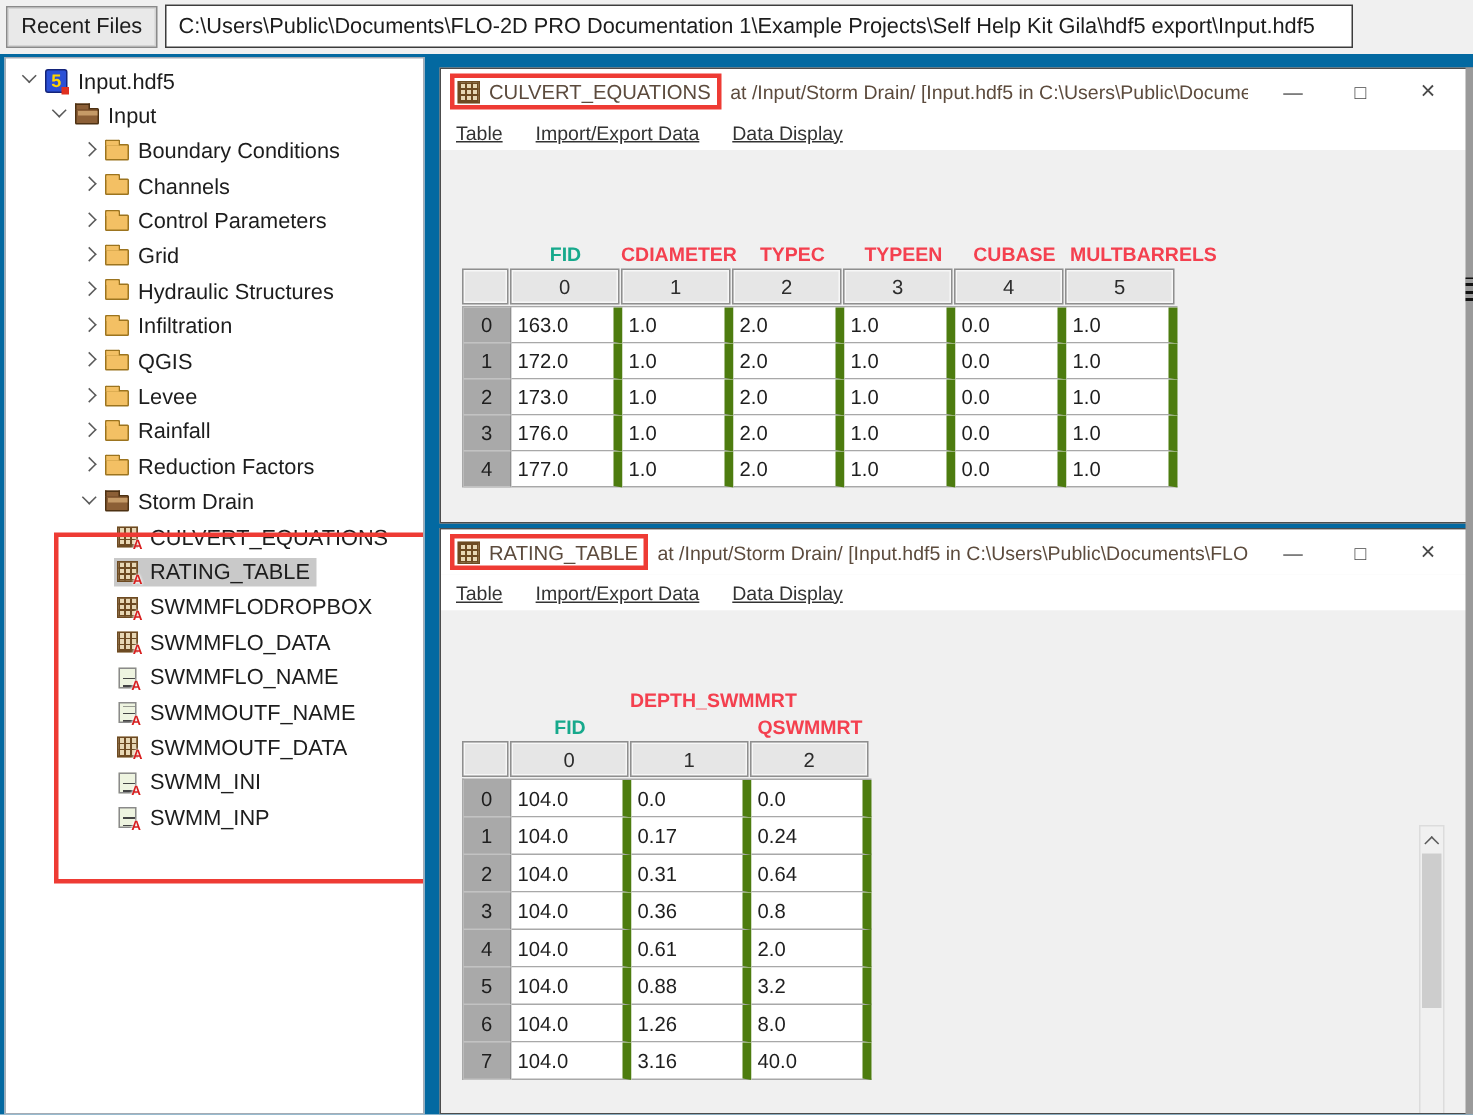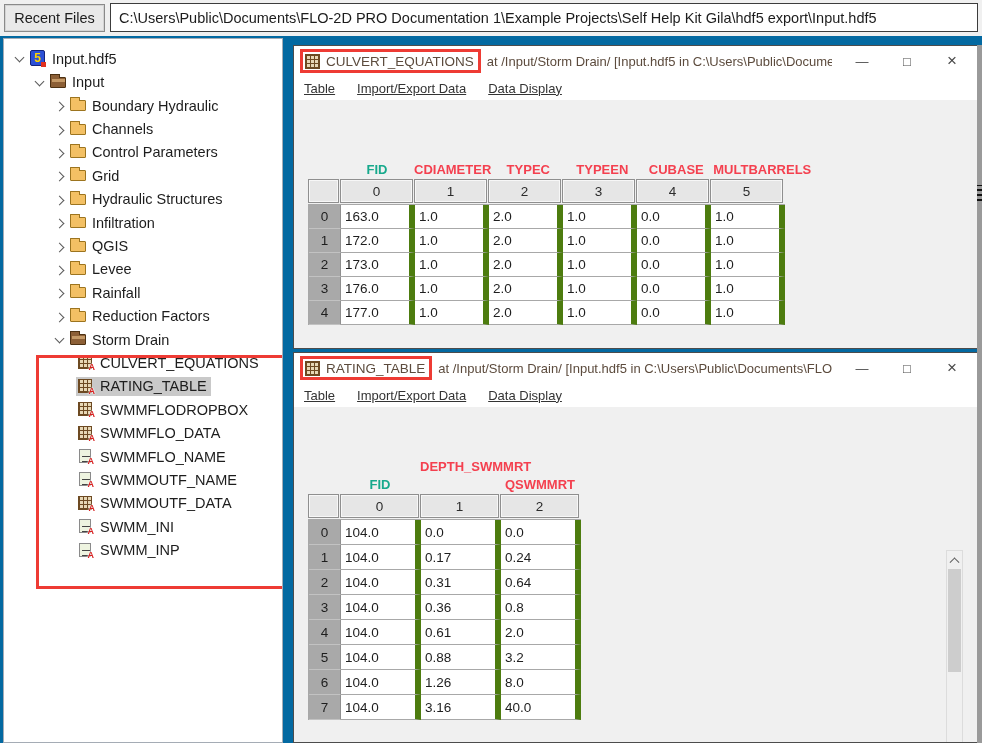--- a/index.html
+++ b/index.html
@@ -5,29 +5,29 @@
   * { margin:0; padding:0; box-sizing:border-box; }
   html,body { background:#f0f0f0; }
   body { font-family:"Liberation Sans", sans-serif; }
   #stage { position:relative; width:982px; height:743px; background:#0369a1; overflow:hidden; }
 
   
   .topbar { position:absolute; left:0; top:0; width:982px; height:36px; background:#f0f0f0; }
   .recent-btn { position:absolute; left:4px; top:4px; width:101px; height:28px; background:#e9e9e9;
     border:1px solid #8a8a8a; box-shadow:0 0 0 1px #d4d4d4 inset; font-size:14.5px; color:#1c1c1c;
     display:flex; align-items:center; justify-content:center; cursor:default; }
-  .path-field { position:absolute; left:110px; top:3px; width:868px; height:29px; background:#ffffff;
+  .path-field { position:absolute; left:110px; top:3px; width:792px; height:29px; background:#ffffff;
     border:1px solid #3c3c3c; font-size:14.5px; color:#1c1c1c; display:flex; align-items:center;
     padding:0 8px; white-space:nowrap; overflow:hidden; }
 
   
   .tree-panel { position:absolute; left:3px; top:38px; width:280px; height:705px; background:#ffffff;
     border:1px solid #a5acb5; overflow:hidden; }
   .tree-list { position:absolute; left:0; top:6px; width:100%; }
-  .tree-item { height:23.4px; display:flex; align-items:flex-end; font-size:14.5px; color:#1d1d1d; white-space:nowrap; }
+  .tree-item { height:23.4px; display:flex; align-items:flex-start; font-size:14.5px; color:#1d1d1d; white-space:nowrap; }
   .tree-item[data-depth="0"] { padding-left:8px; }
   .tree-item[data-depth="1"] { padding-left:28px; }
   .tree-item[data-depth="2"] { padding-left:48px; }
   .tree-item[data-depth="3"] { padding-left:72px; }
   .chev { width:16px; height:16px; position:relative; flex:0 0 16px; }
   .chev::before { content:""; position:absolute; left:4px; top:4px; width:6px; height:6px;
     border-right:1.8px solid #5a5a5a; border-bottom:1.8px solid #5a5a5a; }
   .tree-item[data-chevron="collapsed"] .chev::before { transform:rotate(-45deg); }
   .tree-item[data-chevron="expanded"]  .chev::before { transform:rotate(45deg); top:2px; }
   .row-content { display:flex; align-items:center; padding:1px 4px 1px 1px; }
@@ -163,21 +163,21 @@
             </span>
             <span class="lbl">Input</span>
           </span>
         </div>
         <div class="tree-item" data-depth="2" data-type="folder" data-chevron="collapsed" data-selected="false">
           <span class="chev"></span>
           <span class="row-content">
             <span class="t-icon">
               <span class="ic-folder"></span>
             </span>
-            <span class="lbl">Boundary Hydraulic</span>
+            <span class="lbl">Boundary Conditions</span>
           </span>
         </div>
         <div class="tree-item" data-depth="2" data-type="folder" data-chevron="collapsed" data-selected="false">
           <span class="chev"></span>
           <span class="row-content">
             <span class="t-icon">
               <span class="ic-folder"></span>
             </span>
             <span class="lbl">Channels</span>
           </span>

